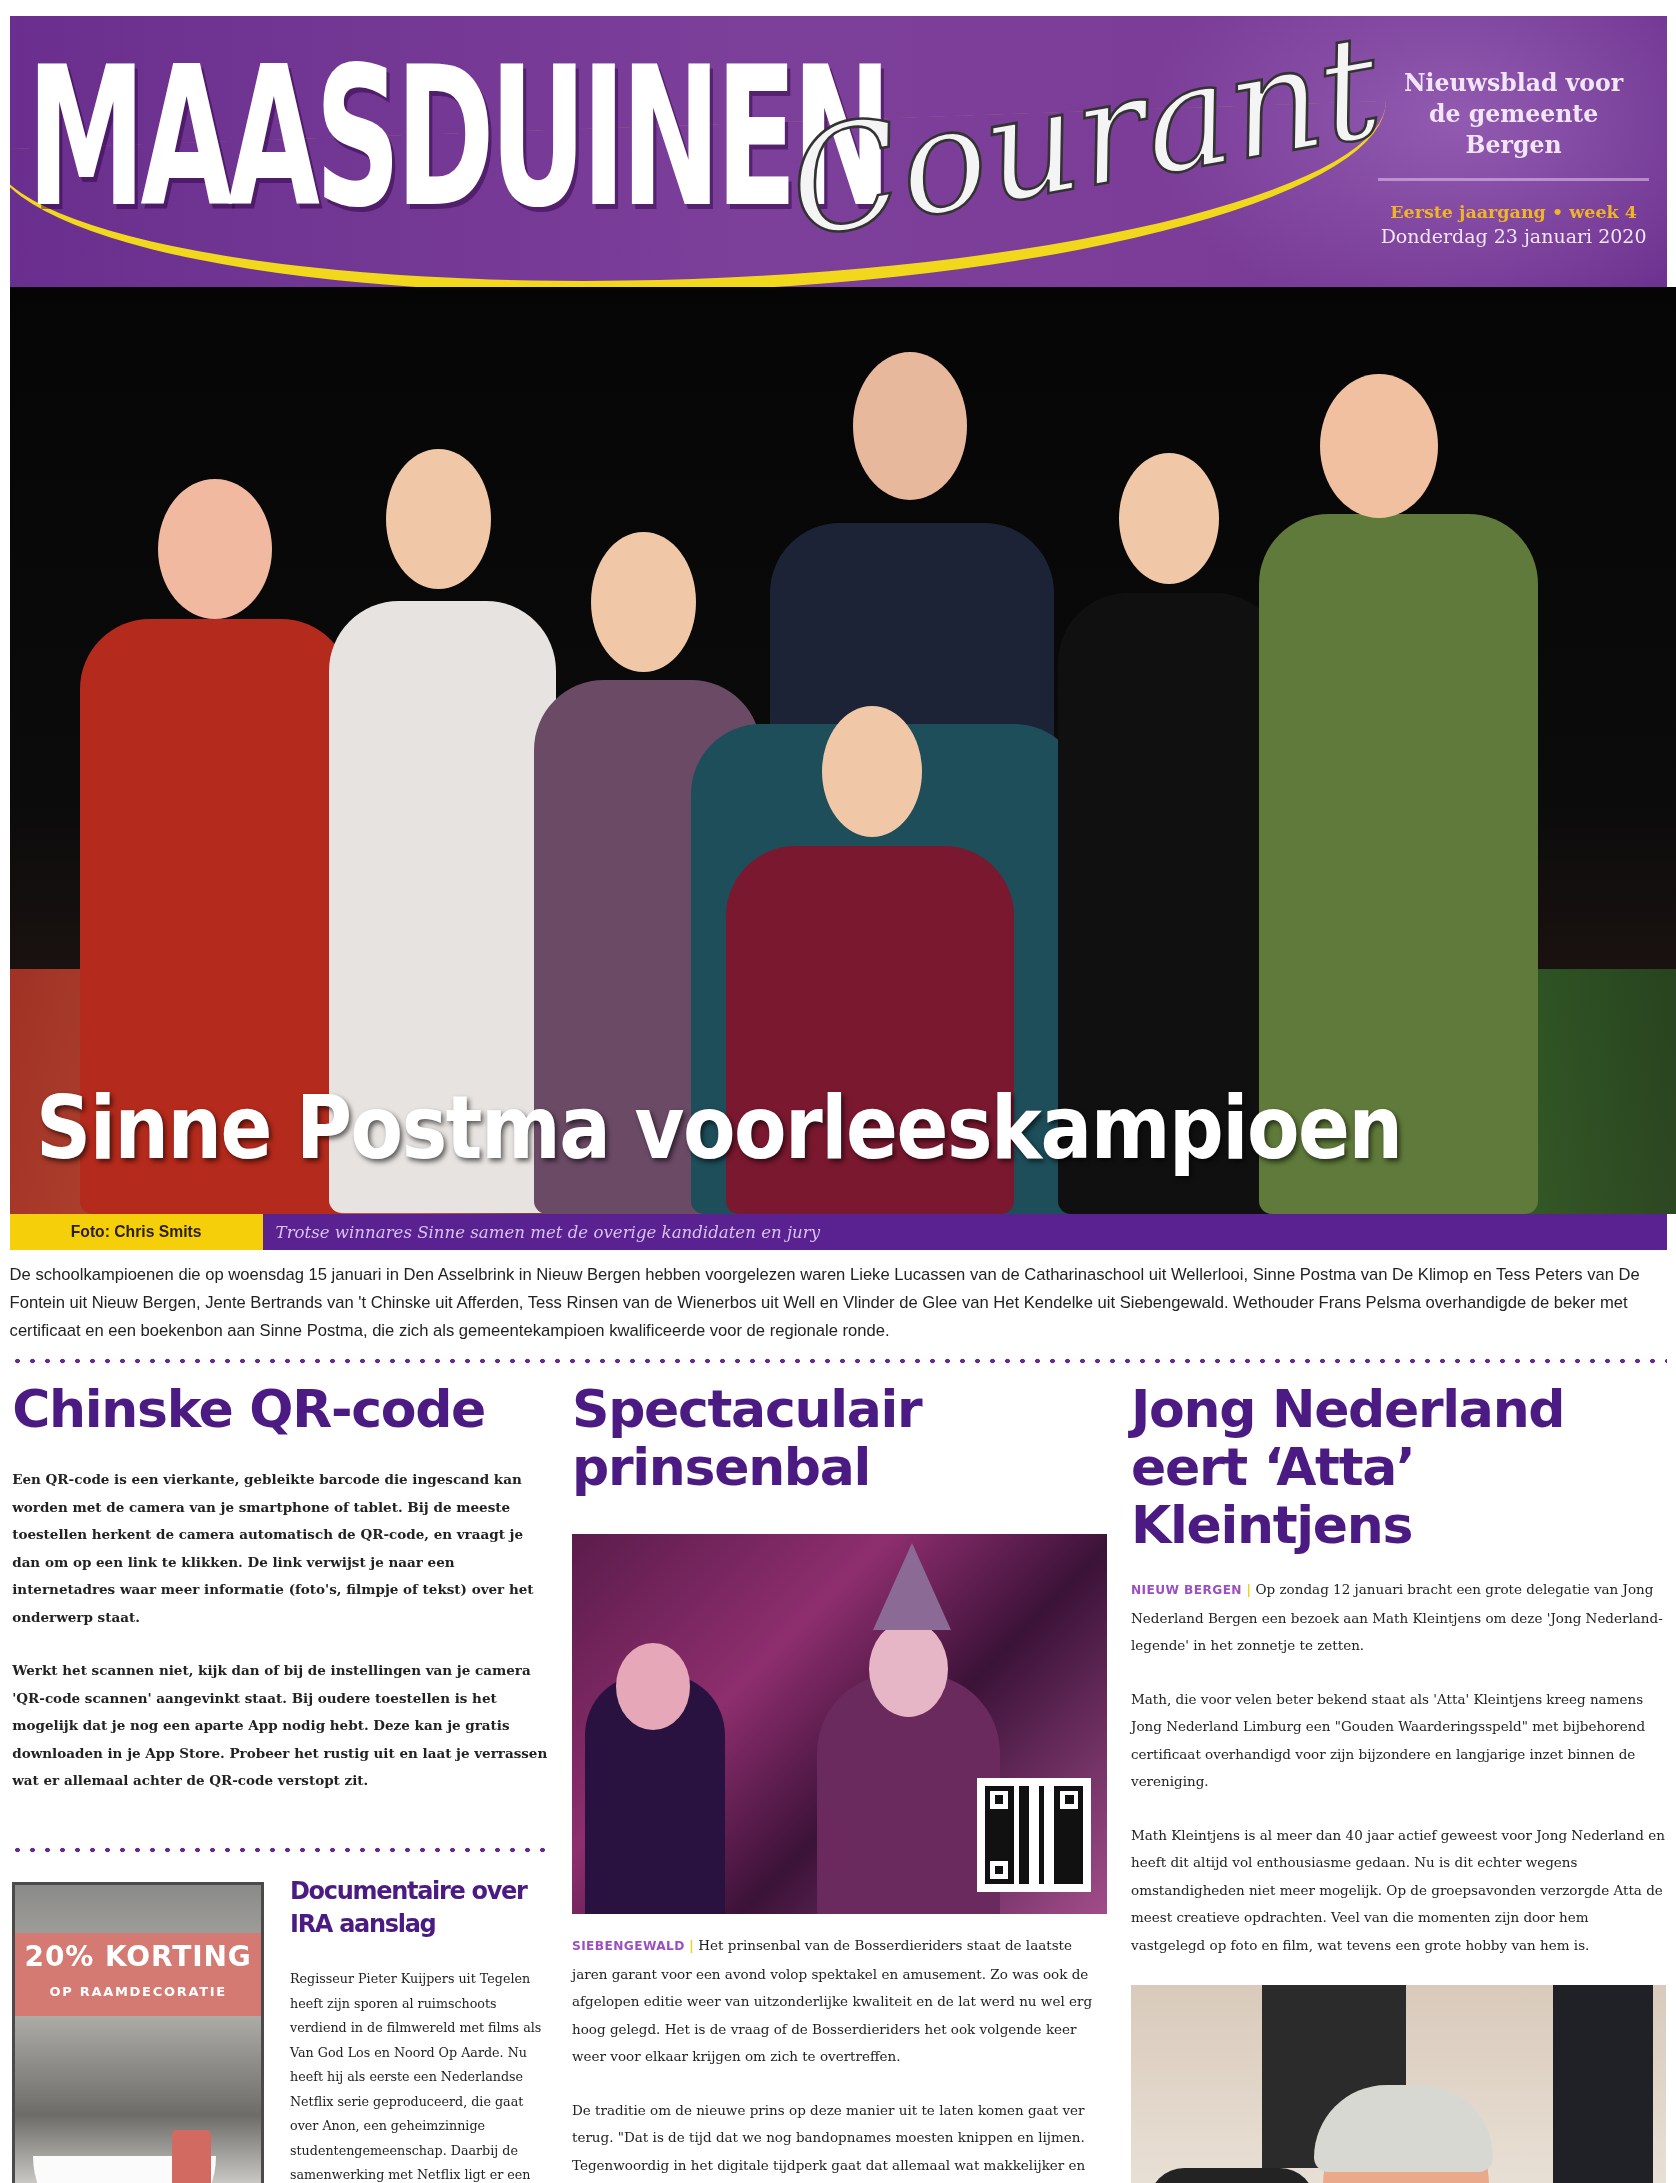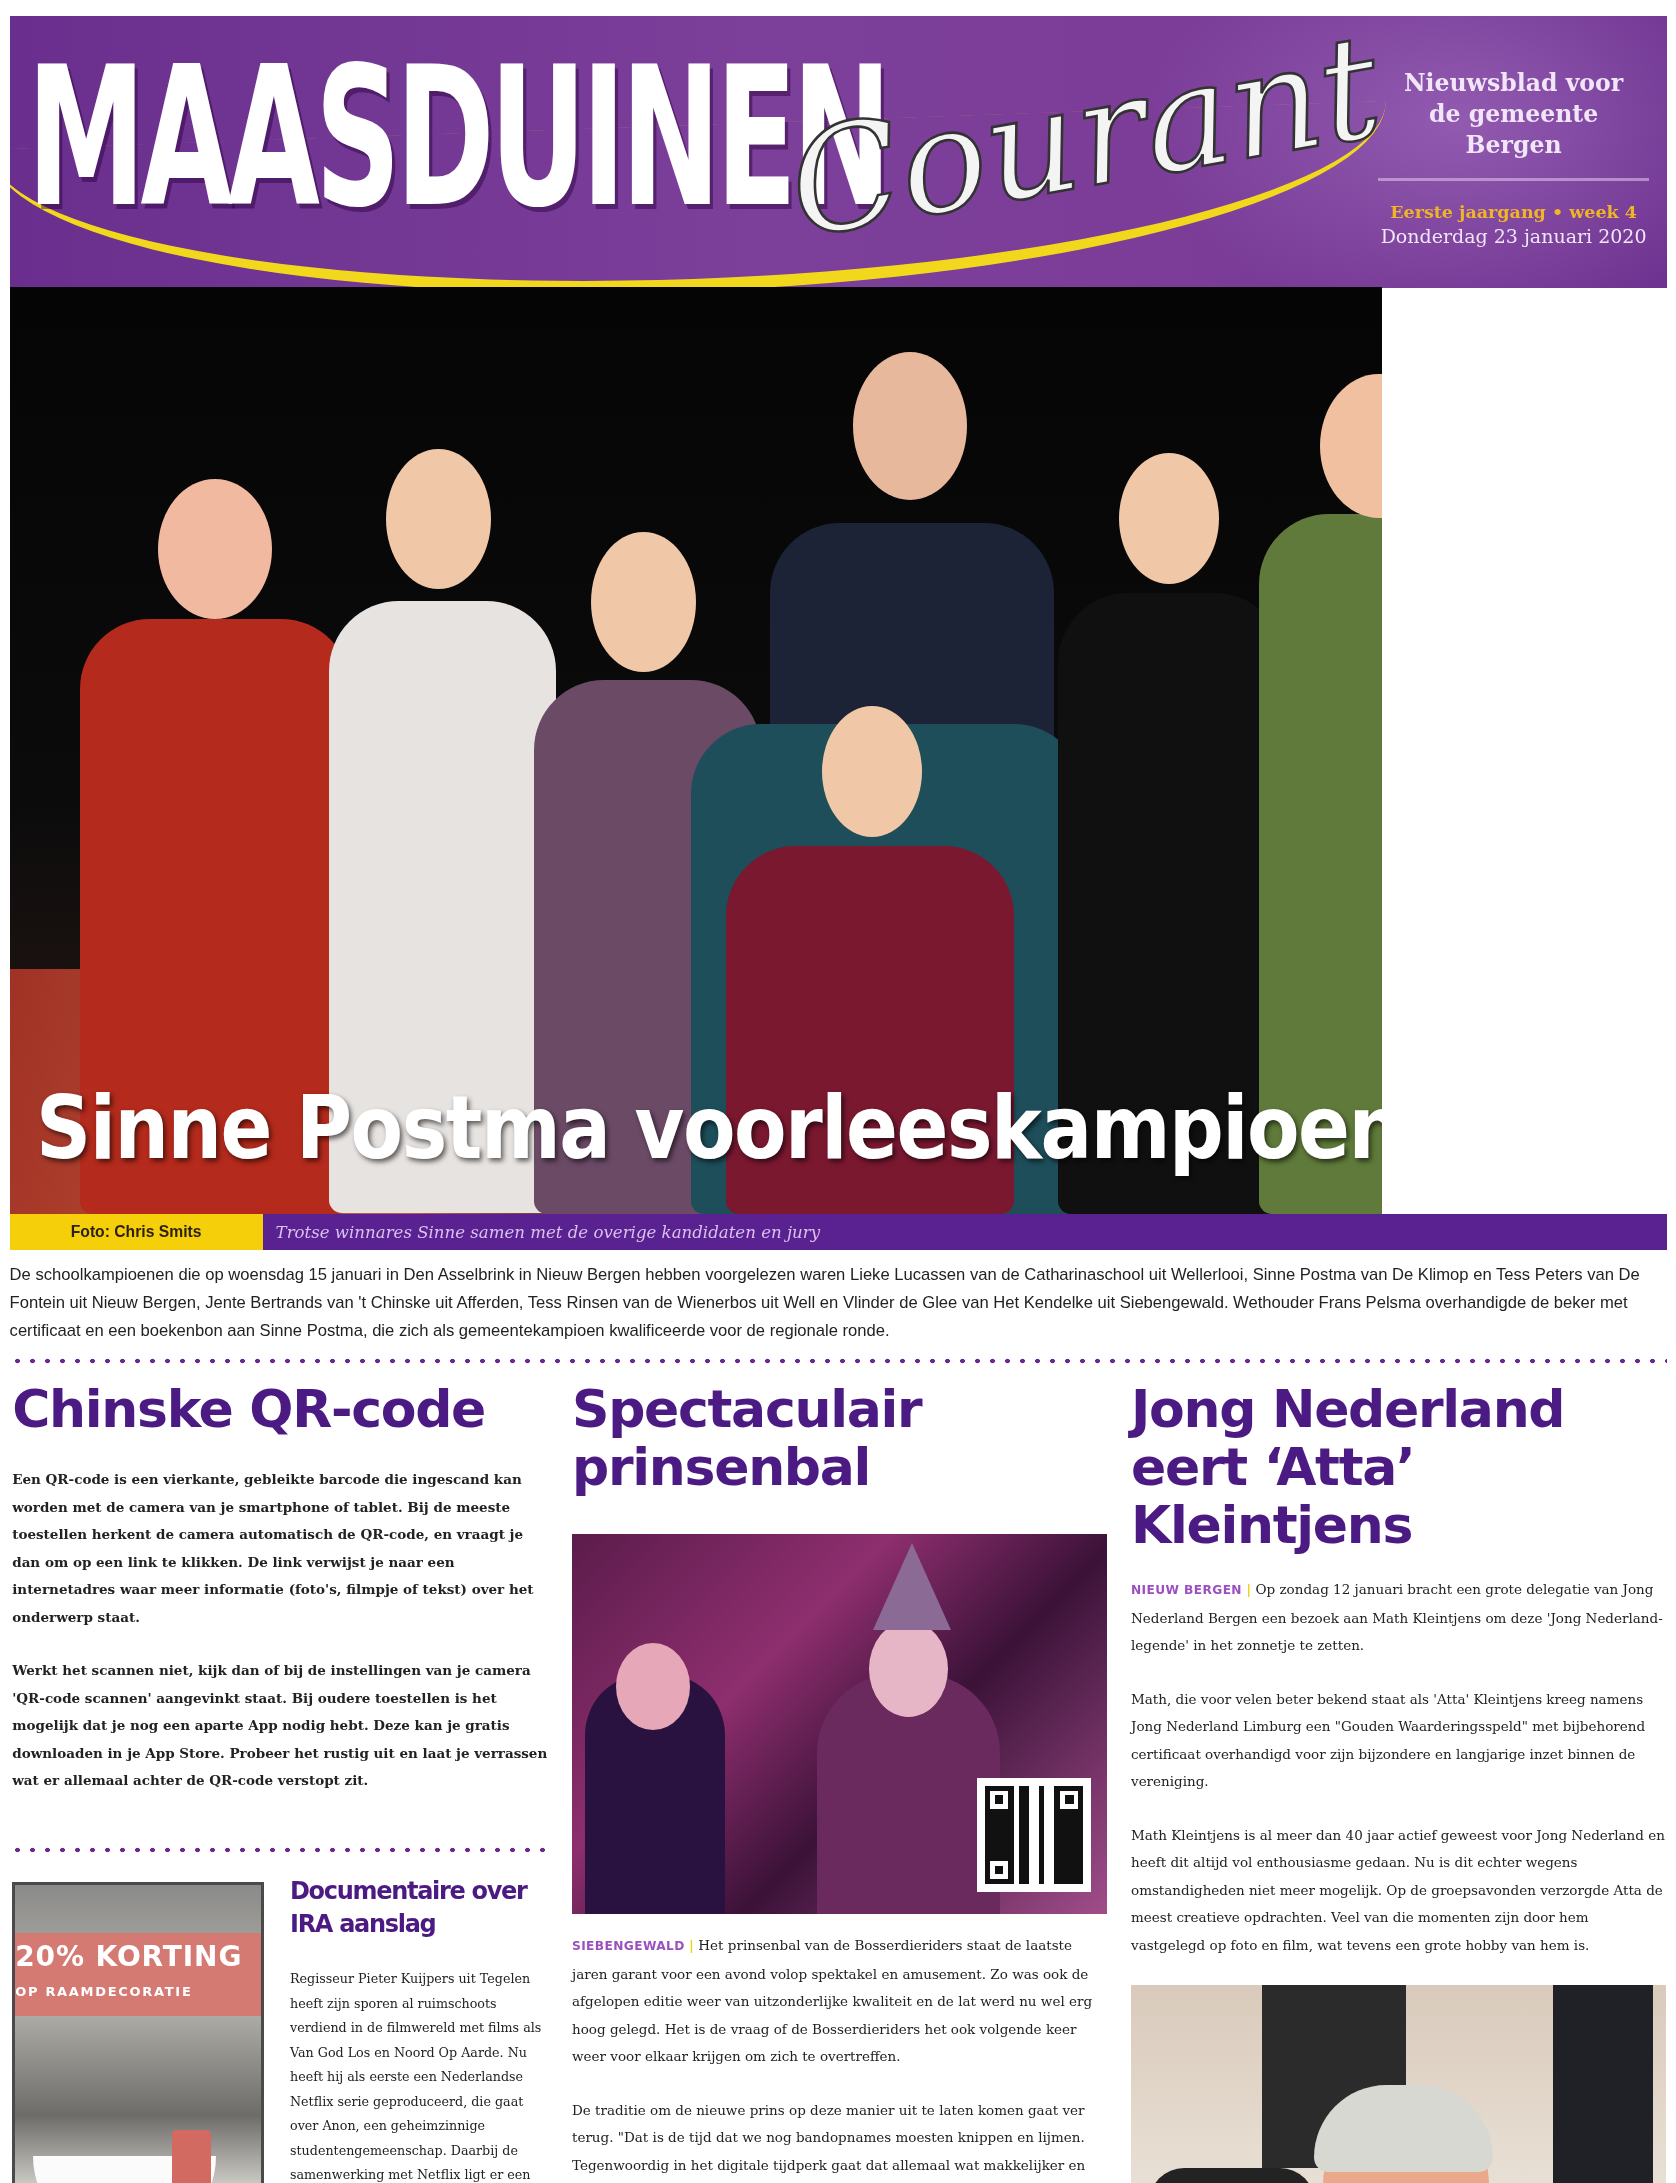--- a/index.html
+++ b/index.html
@@ -40,21 +40,21 @@
     position: absolute; right: 17.5px; top: 52px; width: 271px; text-align: center;
     font-family: "DejaVu Serif", serif; color: #f1e6f7;
   }
   .mast-right .tag { font-size: 23.6px; line-height: 31px; font-weight: bold; }
   .mast-right .rule { height: 2.6px; background: rgba(230,200,240,0.55); margin: 17.5px 0 20px 0; }
   .mast-right .issue { font-size: 17.5px; color: #f0b428; font-weight: bold; line-height: 23px; }
   .mast-right .date { font-size: 19px; line-height: 24.5px; }
 
   
   .hero {
-    position: absolute; left: 9.6px; top: 287px; width: 1372px; height: 927px;
+    position: absolute; left: 9.6px; top: 287px; width: 1666px; height: 927px;
     background: linear-gradient(180deg, #050505 0%, #0b0b0b 55%, #1a1210 75%, #3a2a20 100%);
     overflow: hidden;
   }
   .hero .floor-left { position: absolute; left: 0; bottom: 0; width: 655px; height: 245px; background: linear-gradient(90deg, #c23a2a, #e06a4a 60%, rgba(0,0,0,0)); opacity: .8; }
   .hero .floor-right { position: absolute; right: 0; bottom: 0; width: 568px; height: 245px; background: linear-gradient(90deg, rgba(0,0,0,0), #3f7a2e 40%, #2a4c22); opacity: .85; }
   .person { position: absolute; border-radius: 70px 70px 13px 13px; }
   .head { position: absolute; border-radius: 50%; background: #f0c8a8; }
   .hero-headline {
     position: absolute; left: 26px; bottom: 35px;
     font-family: "DejaVu Sans", sans-serif; font-weight: bold;
@@ -90,21 +90,21 @@
   .qr { position: absolute; right: 15.7px; bottom: 22px; width: 114px; height: 114px; background: #fff; padding: 7.9px; }
   .qr-grid { width: 100%; height: 100%; background:
       linear-gradient(90deg, #111 0 30%, transparent 30% 35%, #111 35% 45%, transparent 45% 55%, #111 55% 60%, transparent 60% 70%, #111 70% 100%),
       #fff; background-size: 100% 12%; }
   .qr-finder { position: absolute; width: 28px; height: 28px; border: 5.2px solid #111; background: #fff; }
   .qr-finder::after { content: ""; position: absolute; left: 4.4px; top: 4.4px; width: 8.7px; height: 8.7px; background: #111; }
 
   
   .ad { position: absolute; left: 12.2px; top: 1882px; width: 252px; height: 585px; border: 3.5px solid #4a4a4a; background: #fff; overflow: hidden; }
   .ad-photo { position: absolute; left: 0; top: 0; width: 100%; height: 384px; background: linear-gradient(180deg, #8a8a88 0%, #b7b5b0 30%, #6d6c68 60%, #d6d4cf 80%, #eeeeea 100%); }
-  .ad-banner { position: absolute; left: 0; top: 48px; width: 100%; height: 83px; background: #d47a72; color: #fff; text-align: left; font-family: "DejaVu Sans", sans-serif; font-weight: bold; }
+  .ad-banner { position: absolute; left: 0; top: 48px; width: 100%; height: 83px; background: #d47a72; color: #fff; text-align: center; font-family: "DejaVu Sans", sans-serif; font-weight: bold; }
   .ad-banner .big { font-size: 28px; line-height: 48px; letter-spacing: 0.9px; }
   .ad-banner .small { font-size: 13px; line-height: 22px; letter-spacing: 1.7px; }
   .ad-tub { position: absolute; left: 17.5px; top: 271px; width: 183px; height: 87px; background: #fbfbfb; border-radius: 0 0 87px 87px; }
   .ad-towel { position: absolute; left: 157px; top: 245px; width: 39px; height: 87px; background: #d36a62; border-radius: 4.4px; }
 
   
   .kl-photo { position: absolute; left: 1131px; top: 1985px; width: 535px; height: 485px;
     background: linear-gradient(180deg, #d9cabb 0%, #e8dfd4 40%, #efe9e2 100%); overflow: hidden; }
   .kl-chair { position: absolute; left: 17.5px; top: 183px; width: 166px; height: 301px; background: #232323; border-radius: 35px 35px 0 0; }
   .kl-head { position: absolute; left: 192px; top: 114px; width: 166px; height: 192px; background: #e9a98a; border-radius: 45% 45% 50% 50%; }

